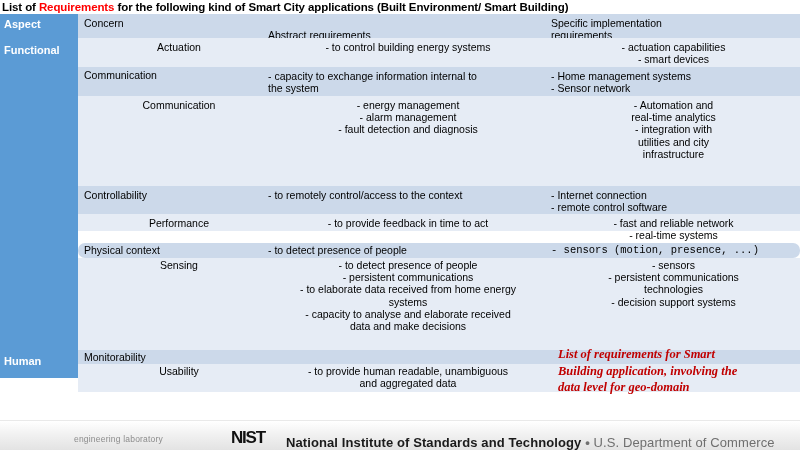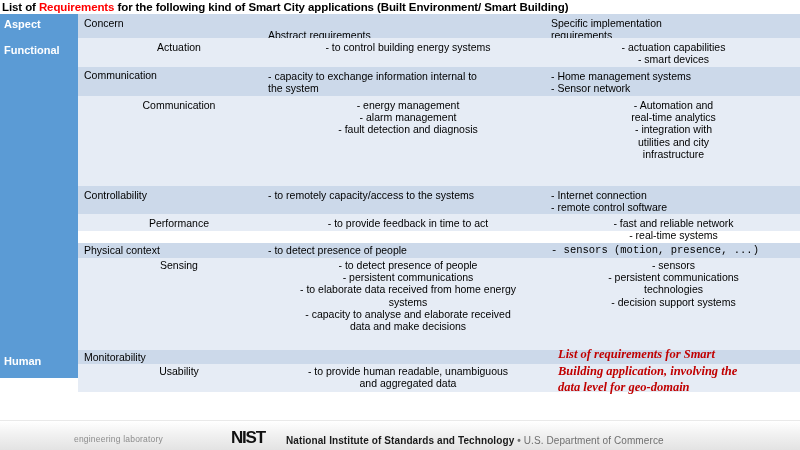--- a/index.html
+++ b/index.html
@@ -156,21 +156,21 @@
     color: #111111;
     letter-spacing: -1.2px;
     line-height: 17px;
     white-space: nowrap;
     font-family: "Liberation Sans", sans-serif;
   }
   #nist-text {
     position: absolute;
     left: 286px;
     top: 435px;
-    font-size: 10px;
+    font-size: 13px;
     font-weight: bold;
     color: #1a1a1a;
     white-space: nowrap;
     letter-spacing: 0.1px;
   }
   #nist-text .sep { color: #6f6f6f; font-weight: bold; }
   #nist-text .sub { color: #6f6f6f; font-weight: normal; }
 </style>
 </head>
 <body>
@@ -218,33 +218,33 @@
  - fault detection and diagnosis</div>
       <div class="cell c-specific" style="top:3px;"> - Automation and
 real-time analytics
  - integration with
 utilities and city
 infrastructure</div>
     </div>
 
     <div class="row dark" style="top:172px;height:28px;">
       <div class="cell c-concern" style="top:3px;">Controllability</div>
-      <div class="cell c-abstract" style="top:3px;"> - to remotely capacity/access to the systems</div>
+      <div class="cell c-abstract" style="top:3px;"> - to remotely control/access to the context</div>
       <div class="cell c-specific" style="top:3px;"> - Internet connection
  - remote control software</div>
     </div>
 
     <div class="row light" style="top:200px;height:17px;">
       <div class="cell c-concern" style="top:3px;">Performance</div>
       <div class="cell c-abstract" style="top:3px;"> - to provide feedback in time to act</div>
       <div class="cell c-specific" style="top:3px;"> - fast and reliable network
  - real-time systems</div>
     </div>
 
-    <div class="row dark" style="top:229px;height:15px;">
+    <div class="row dark" style="top:229px;height:15px;border-radius:7px;">
       <div class="cell c-concern" style="top:1px;">Physical context</div>
       <div class="cell c-abstract" style="top:1px;"> - to detect presence of people</div>
       <div class="cell c-specific" style="top:1px;font-family:Liberation Mono, monospace;"> - sensors (motion, presence, ...)</div>
     </div>
 
     <div class="row light" style="top:244px;height:92px;">
       <div class="cell c-concern" style="top:1px;">Sensing</div>
       <div class="cell c-abstract" style="top:1px;"> - to detect presence of people
  - persistent communications
  - to elaborate data received from home energy

